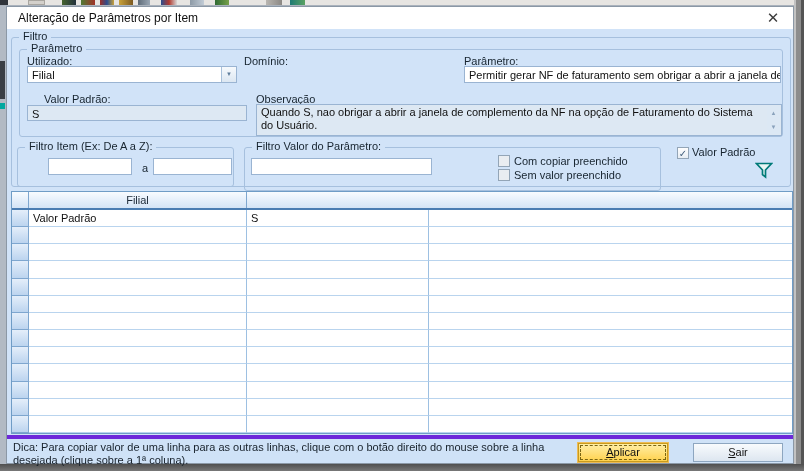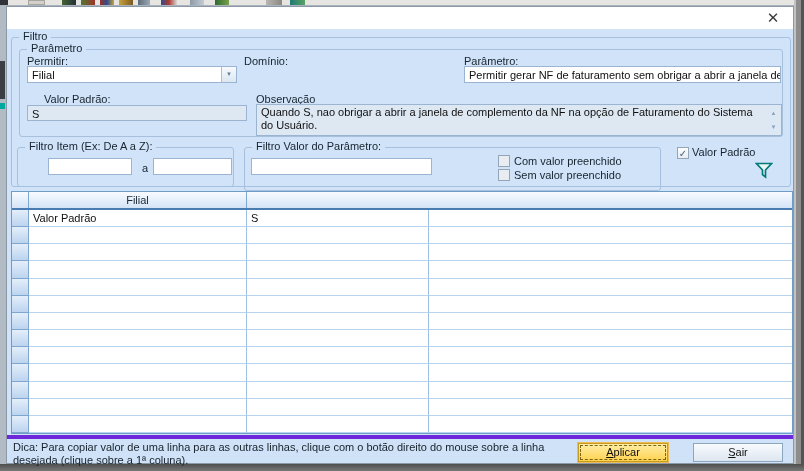--- a/index.html
+++ b/index.html
@@ -87,32 +87,33 @@
   </div>
   <div class="left-strip">
     <span class="left-mark1"></span>
     <span class="left-mark2"></span>
   </div>
   <div class="right-strip"></div>
   <div class="bottom-strip"></div>
 
   <div class="dialog">
     <div class="titlebar">
+      <span class="title-text">Alteração de Parâmetros por Item</span>
       <span class="close-btn">✕</span>
     </div>
 
     <div class="groupbox" style="left:4px;top:30px;width:780px;height:150px;">
       <span class="group-label">Filtro</span>
     </div>
 
     <div class="groupbox" style="left:12px;top:42px;width:764px;height:88px;">
       <span class="group-label">Parâmetro</span>
     </div>
 
-    <span class="field-label" style="left:20px;top:48px;">Permitir:</span>
+    <span class="field-label" style="left:20px;top:48px;">Utilizado:</span>
     <div class="textbox" style="left:20px;top:59px;width:210px;">
       <span>Filial</span>
       <span class="combo-arrow" style="font-size:6px;">▼</span>
     </div>
 
     <span class="field-label" style="left:237px;top:48px;">Domínio:</span>
 
     <span class="field-label" style="left:457px;top:48px;">Parâmetro:</span>
     <div class="textbox" style="left:457px;top:59px;width:317px;">Permitir gerar NF de faturamento sem obrigar a abrir a janela de complemento da</div>
 
@@ -134,21 +135,21 @@
     <span class="field-label" style="left:18px;top:155px;padding-left:37px;">De:</span>
     <div class="textbox" style="left:41px;top:151px;width:84px;height:17px;"></div>
     <span class="field-label" style="left:135px;top:155px;">a</span>
     <div class="textbox" style="left:146px;top:151px;width:79px;height:17px;"></div>
 
     <div class="groupbox" style="left:237px;top:140px;width:417px;height:44px;">
       <span class="group-label">Filtro Valor do Parâmetro:</span>
     </div>
     <div class="textbox" style="left:244px;top:151px;width:181px;height:17px;"></div>
     <span class="checkbox" style="left:491px;top:148px;background:#e9edf1;"></span>
-    <span class="cb-label" style="left:507px;top:148px;">Com valor preenchido</span>
+    <span class="cb-label" style="left:507px;top:148px;">Com copiar preenchido</span>
     <span class="checkbox" style="left:491px;top:162px;background:#e9edf1;"></span>
     <span class="cb-label" style="left:507px;top:162px;">Sem valor preenchido</span>
 
     <span class="checkbox" style="left:670px;top:140px;">✓</span>
     <span class="cb-label" style="left:685px;top:139px;">Valor Padrão</span>
     <span class="funnel" style="left:748px;top:155px;">
       <svg width="18" height="17" viewBox="0 0 18 17">
         <path d="M1.5 1.5 L16.5 1.5 L10.5 8 L10.5 15 L7.5 12.6 L7.5 8 Z" fill="#e9f6f4" stroke="#007a78" stroke-width="1.7" stroke-linejoin="miter"></path>
       </svg>
     </span>

